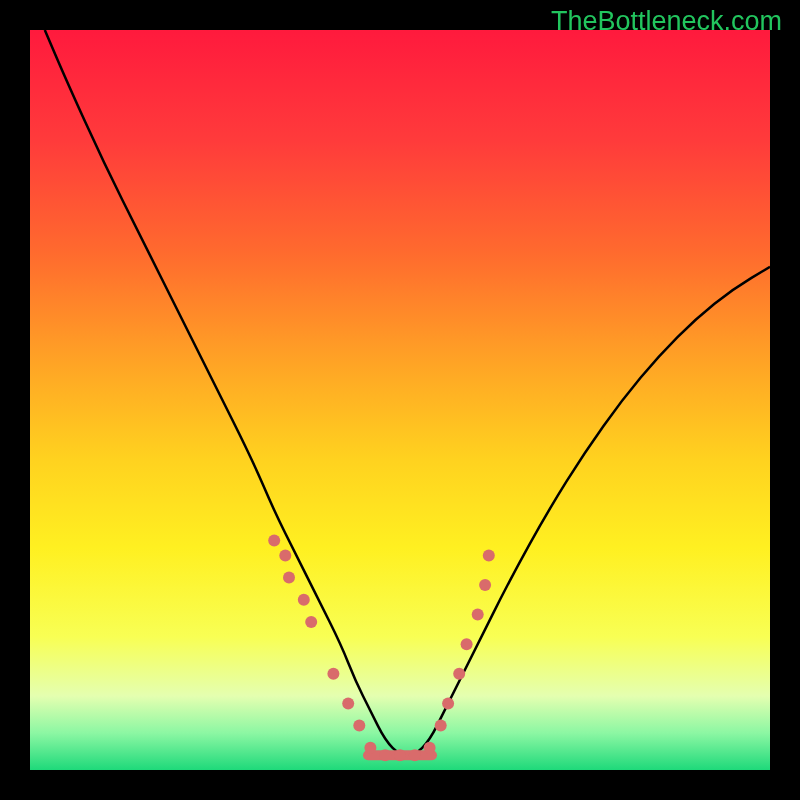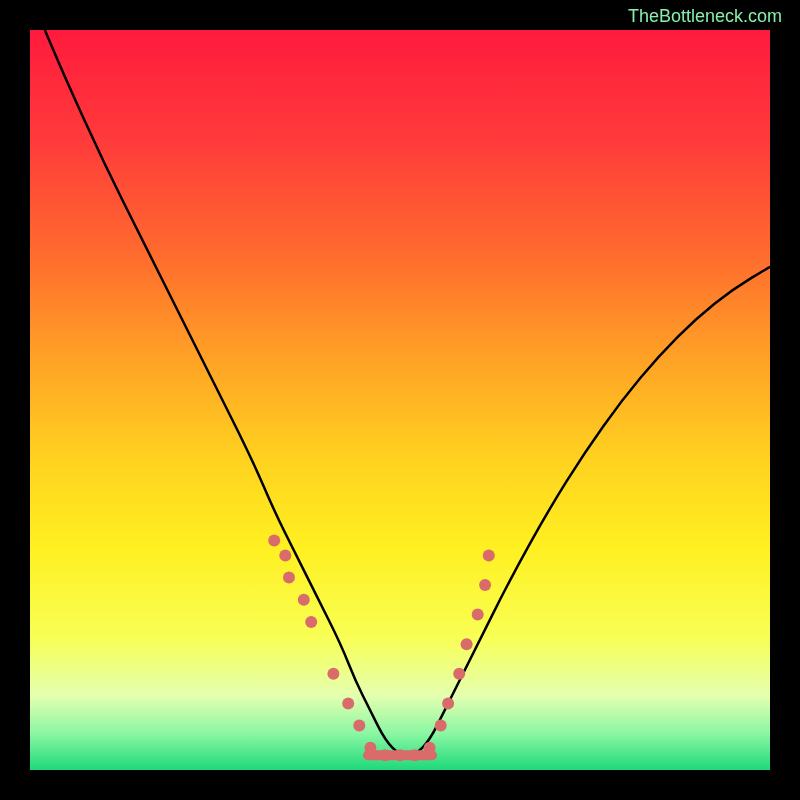--- a/index.html
+++ b/index.html
@@ -8,22 +8,22 @@
     height: 800px;
     background: #000;
     position: relative;
     overflow: hidden;
     font-family: Arial, sans-serif;
   }
   .watermark {
     position: absolute;
     top: 6px;
     right: 18px;
-    color: #86efac;
-    font-size: 18px;
+    color: #22c55e;
+    font-size: 27px;
     font-weight: 400;
     z-index: 10;
   }
   .plot-area {
     position: absolute;
     left: 30px;
     top: 30px;
     width: 740px;
     height: 740px;
   }

